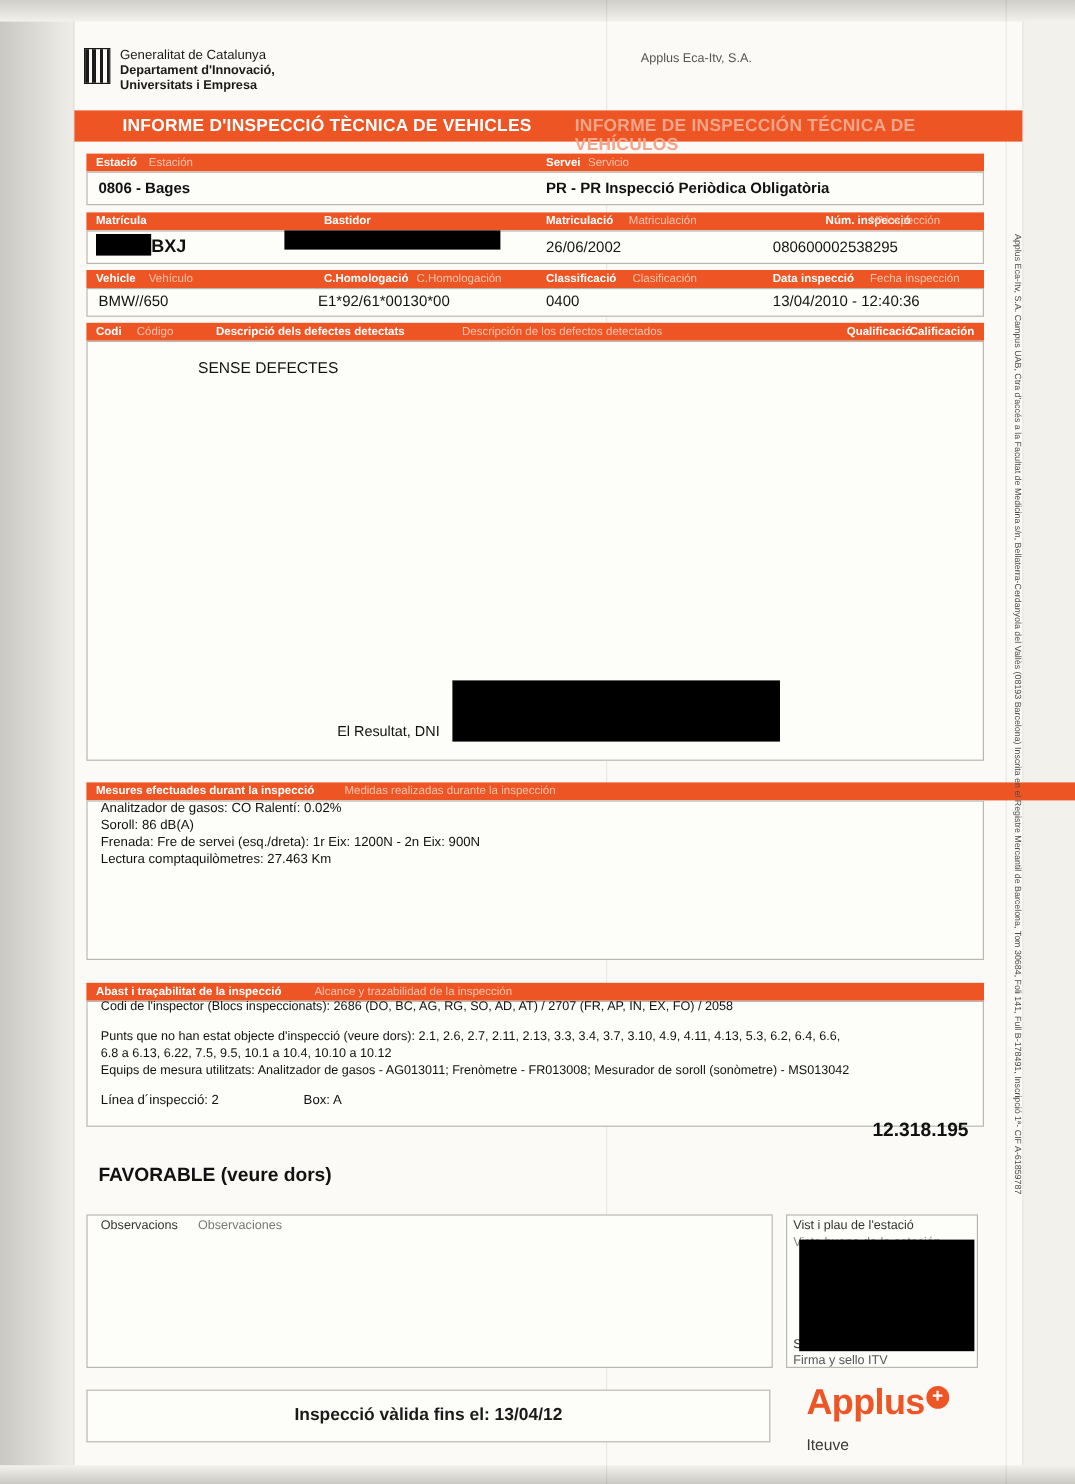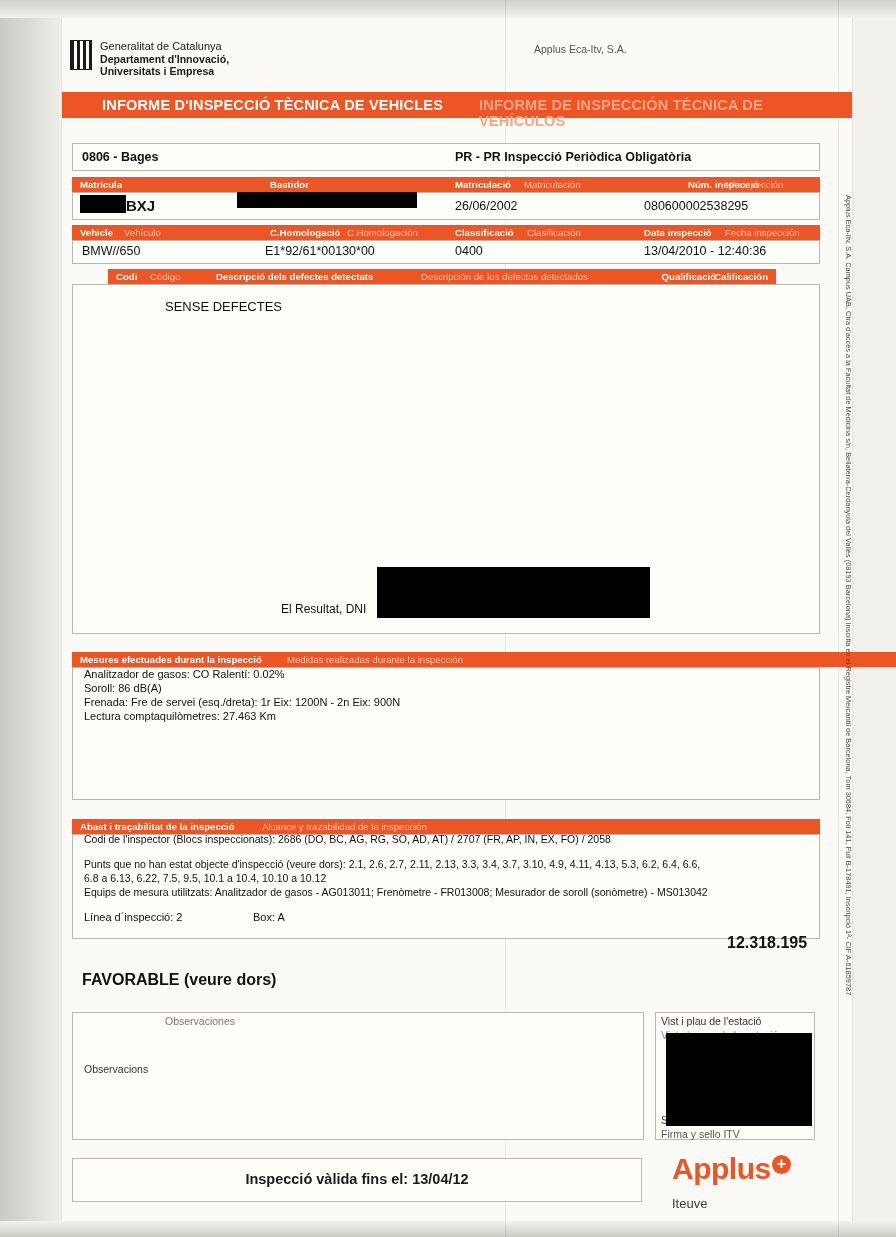--- a/index.html
+++ b/index.html
@@ -202,20 +202,26 @@
       <div class="l3">Universitats i Empresa</div>
     </div>
   </div>
   <div class="applus-top">Applus Eca-Itv, S.A.</div>
 
   <div class="title-band">
     <div class="ca">INFORME D'INSPECCIÓ TÈCNICA DE VEHICLES</div>
     <div class="es">INFORME DE INSPECCIÓN TÉCNICA DE VEHÍCULOS</div>
   </div>
 
+  <div class="bar" style="left:72px; top:128px; width:748px;">
+    <span class="lbl" style="left:8px;">Estació</span>
+    <span class="lbl sec" style="left:52px;">Estación</span>
+    <span class="lbl" style="left:383px;">Servei</span>
+    <span class="lbl sec" style="left:418px;">Servicio</span>
+  </div>
   <div class="box" style="left:72px; top:143px; width:748px; height:28px;"></div>
   <div class="fld b" style="left:82px; top:150px;">0806 - Bages</div>
   <div class="fld b" style="left:455px; top:150px;">PR - PR Inspecció Periòdica Obligatòria</div>
 
   <div class="bar" style="left:72px; top:177px; width:748px;">
     <span class="lbl" style="left:8px;">Matrícula</span>
     <span class="lbl" style="left:198px;">Bastidor</span>
     <span class="lbl" style="left:383px;">Matriculació</span>
     <span class="lbl sec" style="left:452px;">Matriculación</span>
     <span class="lbl" style="left:572px;padding-left:44px;">Núm. inspecció</span>
@@ -237,21 +243,21 @@
     <span class="lbl sec" style="left:455px;">Clasificación</span>
     <span class="lbl" style="left:572px;">Data inspecció</span>
     <span class="lbl sec" style="left:653px;">Fecha inspección</span>
   </div>
   <div class="box" style="left:72px; top:240px; width:748px; height:24px;"></div>
   <div class="fld" style="left:82px; top:244px;">BMW//650</div>
   <div class="fld" style="left:265px; top:244px;">E1*92/61*00130*00</div>
   <div class="fld" style="left:455px; top:244px;">0400</div>
   <div class="fld" style="left:644px; top:244px;">13/04/2010 - 12:40:36</div>
 
-  <div class="bar" style="left:72px; top:269px; width:668px;margin-left:36px;">
+  <div class="bar" style="left:72px; top:269px; width:748px;">
     <span class="lbl" style="left:8px;">Codi</span>
     <span class="lbl sec" style="left:42px;">Código</span>
     <span class="lbl" style="left:108px;">Descripció dels defectes detectats</span>
     <span class="lbl sec" style="left:313px;">Descripción de los defectos detectados</span>
     <span class="lbl" style="right:8px;">Calificación</span>
     <span class="lbl" style="right:60px;">Qualificació</span>
   </div>
   <div class="box" style="left:72px; top:284px; width:748px; height:350px;"></div>
   <div class="fld" style="left:165px; top:299px; font-size:13px;">SENSE DEFECTES</div>
   <div class="fld" style="left:281px; top:602px; font-size:12px;">El Resultat, DNI</div>
@@ -276,21 +282,21 @@
   <div class="small" style="left:84px; top:858px; font-size:10.5px;">Punts que no han estat objecte d'inspecció (veure dors):   2.1, 2.6, 2.7, 2.11, 2.13, 3.3, 3.4, 3.7, 3.10, 4.9, 4.11, 4.13, 5.3, 6.2, 6.4, 6.6,</div>
   <div class="small" style="left:84px; top:872px; font-size:10.5px;">6.8 a 6.13, 6.22, 7.5, 9.5, 10.1 a 10.4, 10.10 a 10.12</div>
   <div class="small" style="left:84px; top:886px; font-size:10.5px;">Equips de mesura utilitzats:    Analitzador de gasos - AG013011; Frenòmetre - FR013008; Mesurador de soroll  (sonòmetre) - MS013042</div>
   <div class="small" style="left:84px; top:911px; font-size:11px;">Línea d´inspecció:   2</div>
   <div class="small" style="left:253px; top:911px; font-size:11px;">Box:    A</div>
 
   <div class="fld b" style="left:82px; top:971px; font-size:16px;">FAVORABLE (veure dors)</div>
   <div class="fld b" style="left:727px; top:934px; font-size:16px;">12.318.195</div>
 
   <div class="box" style="left:72px; top:1012px; width:572px; height:128px;"></div>
-  <div class="small" style="left:84px; top:1015px; font-size:10.5px; color:#333;margin-top:48px;">Observacions</div>
+  <div class="small" style="left:84px; top:1015px; font-size:10.5px; color:#333;">Observacions</div>
   <div class="small" style="left:165px; top:1015px; font-size:10.5px; color:#777;">Observaciones</div>
 
   <div class="stamp-box"></div>
   <div class="stamp-label">Vist i plau de l'estació</div>
   <div class="small" style="left:661px; top:1029px; font-size:10.5px; color:#888;">Visto bueno de la estación</div>
   <div class="small" style="left:661px; top:1114px; font-size:10.5px; color:#333;">Signatura i segell ITV</div>
   <div class="stamp-label2">Firma y sello ITV</div>
   <div class="redact" style="left:666px; top:1033px; width:146px; height:93px;"></div>
 
   <div class="validity">

